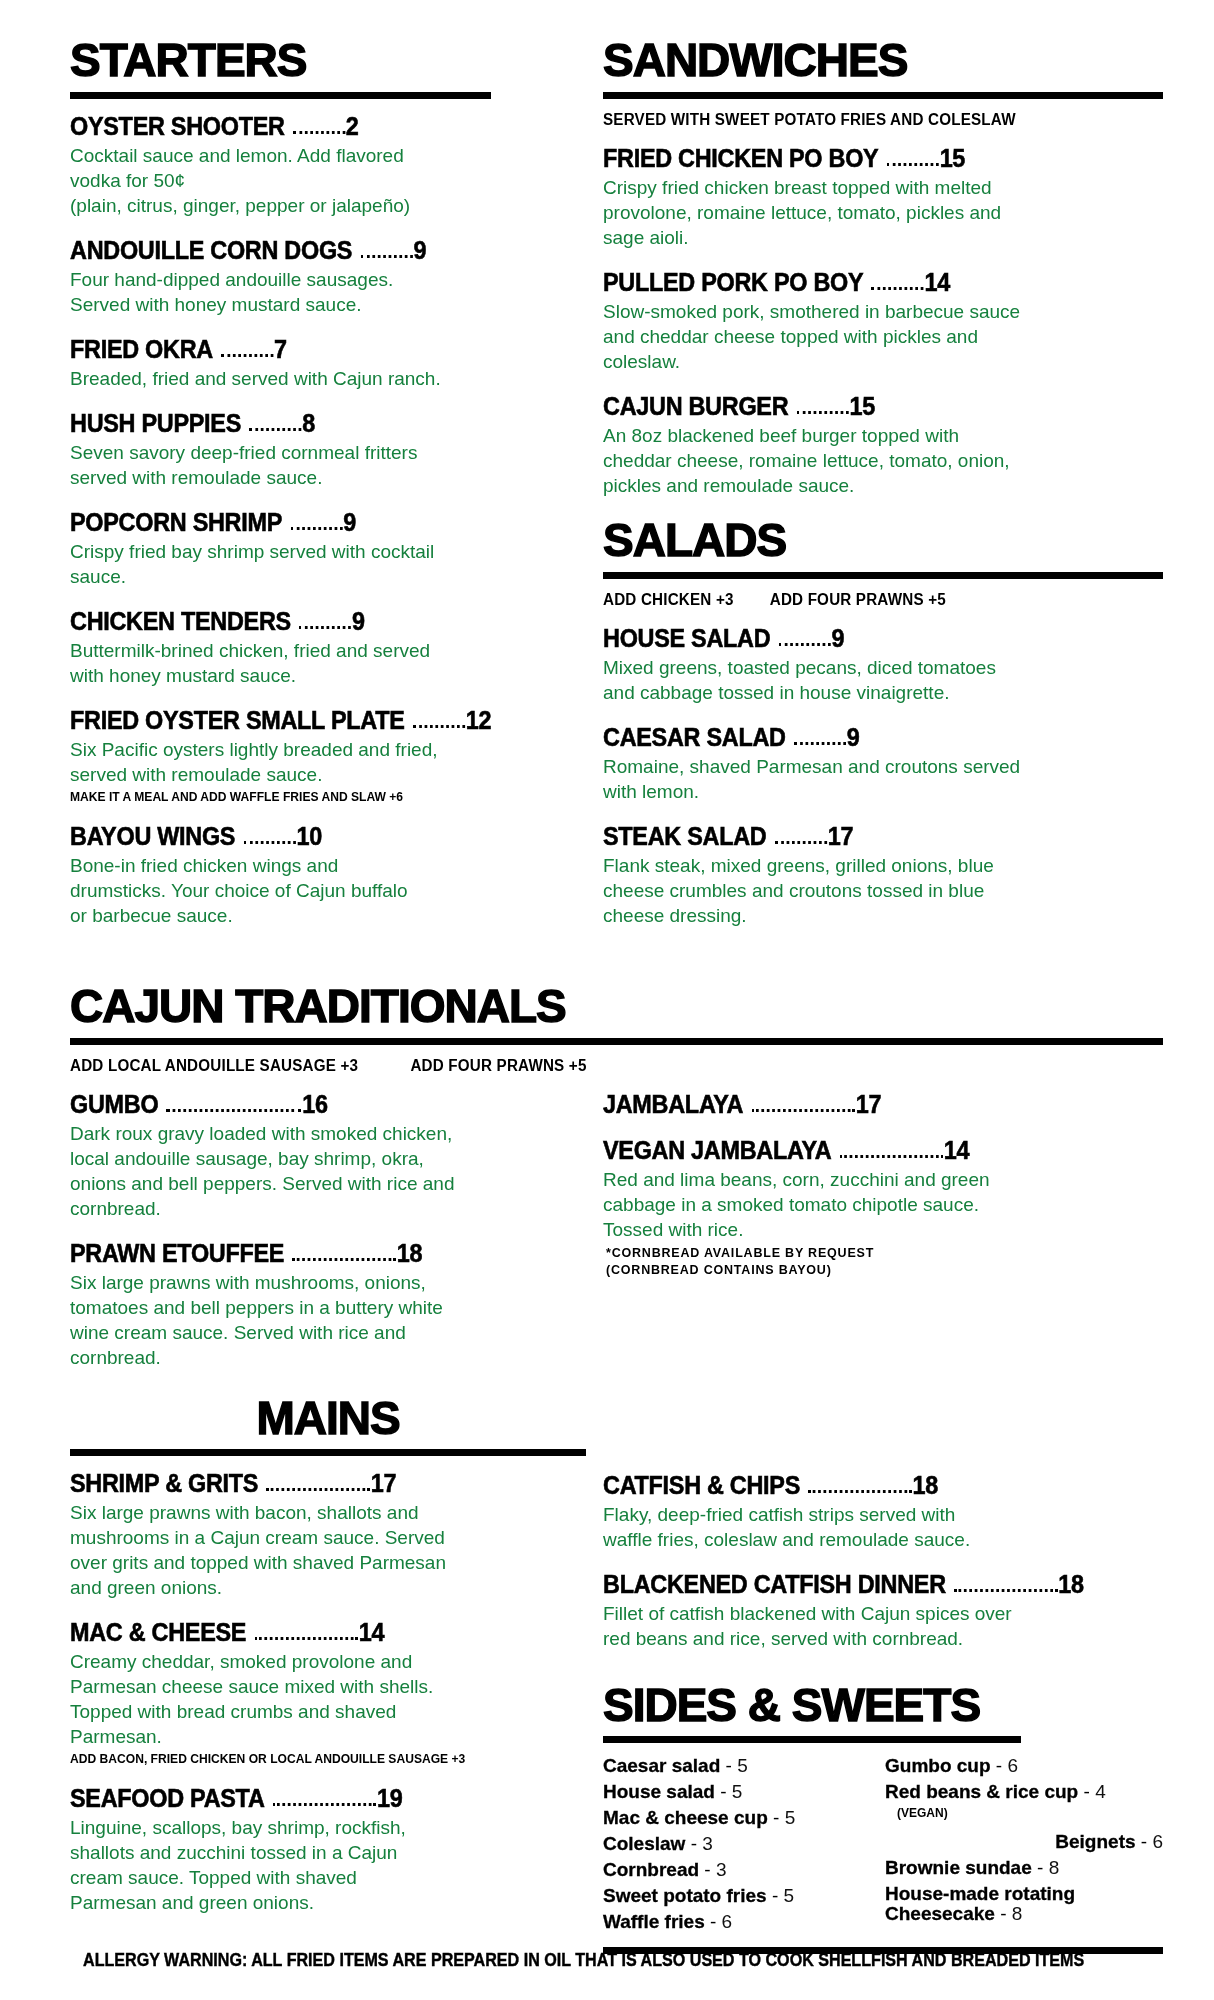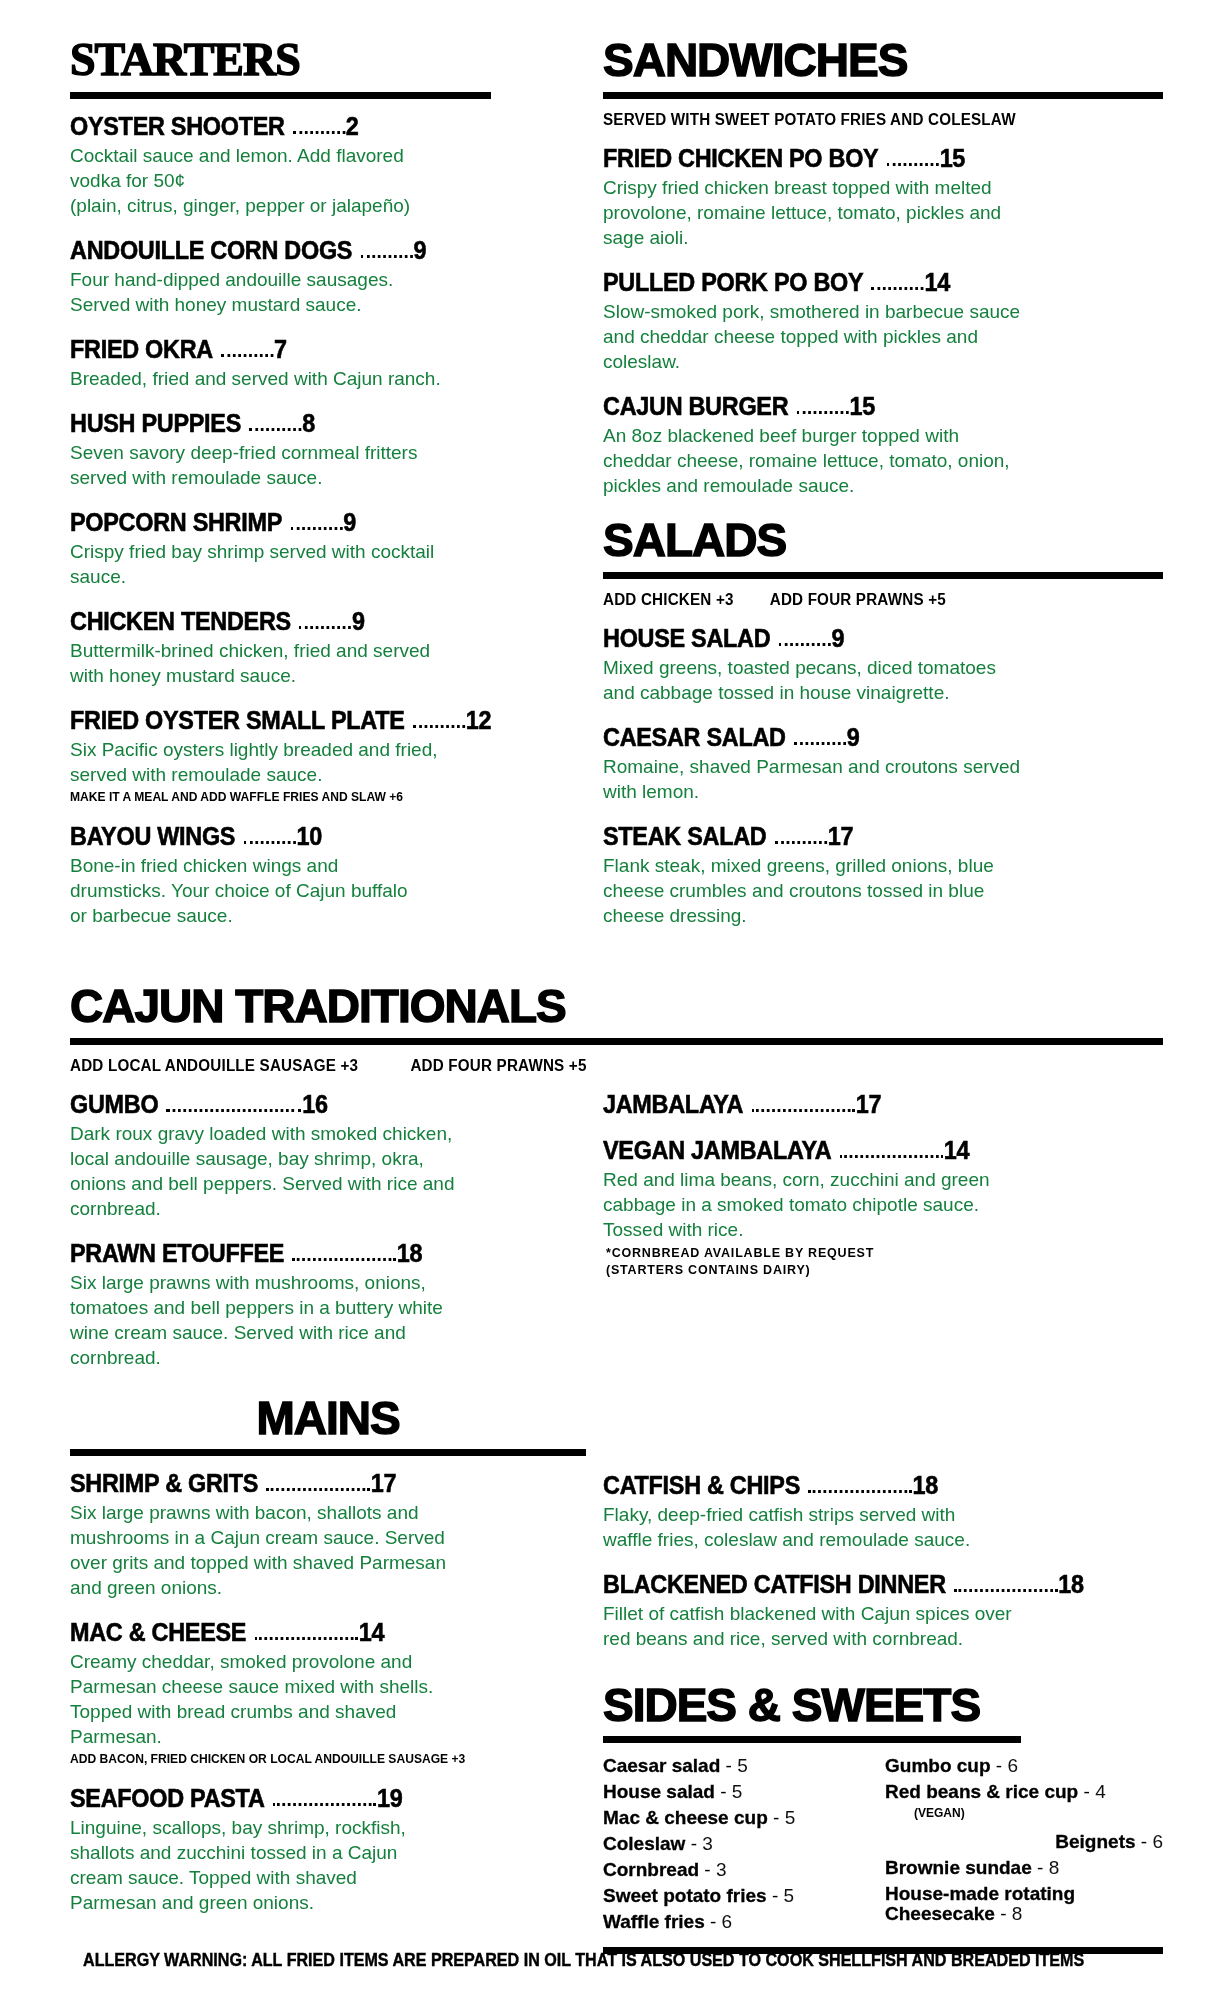--- a/index.html
+++ b/index.html
@@ -9,21 +9,21 @@
     font-family:"Liberation Sans", sans-serif; color:#111;
   }
   .page { padding:36px 51px 0 70px; }
   .cols { display:grid; grid-template-columns:435px 560px; column-gap:98px; }
 
   h2.sec {
     font-size:46px; line-height:1.06; font-weight:900; color:#000;
     -webkit-text-stroke:1.4px #000; letter-spacing:-1px; white-space:nowrap;
     padding-bottom:7px; border-bottom:7px solid #000; margin:0 0 13px 0;
   }
-  .h-starters { width:421px;font-family:Liberation Serif, serif; }
+  .h-starters { width:421px; }
   .w-full { width:100%; }
   .h-mains { width:516px;text-align:center; }
   .h-sides { width:418px; }
 
   .sub {
     display:flex; gap:38px; font-size:16px; font-weight:700; color:#000;
     letter-spacing:.2px; white-space:nowrap; margin:-1px 0 15px 0;
     transform:scaleX(.95); transform-origin:0 0;
   }
   .cajun .sub { gap:55px; }
@@ -54,21 +54,21 @@
   .salads { margin-top:8px; }
   .cajun  { margin-top:36px; }
   .row3   { margin-top:6px; }
   .mains-right { padding-top:77px; }
   .sides  { margin-top:30px; }
 
   .sides-grid { display:grid; grid-template-columns:282px 1fr; }
   .side-item { font-size:19px; line-height:20px; margin-bottom:6px; color:#111; }
   .side-name { font-weight:700; -webkit-text-stroke:.3px #000; color:#000; }
   .side-name::after { content:" - "; font-weight:400; -webkit-text-stroke:0; }
-  .side-sub { font-size:12px; font-weight:700; line-height:12px; margin:-1px 0 9px 17px; color:#000;padding-left:12px; }
+  .side-sub { font-size:12px; font-weight:700; line-height:12px; margin:-1px 0 9px 0; color:#000;padding-left:12px; }
   .gap-top { margin-top:13px;text-align:right; }
   .sides-rule { border-top:7px solid #000; margin-top:9px; width:100%; }
 
   .footer {
     position:absolute; left:83px; top:1950px; font-size:17.5px; font-weight:700;
     color:#000; white-space:nowrap; -webkit-text-stroke:.4px #000;
     transform:scaleX(.92); transform-origin:0 0;
   }
 </style>
 </head>
@@ -292,21 +292,21 @@
         <div class="item">
           <div class="item-line">
             <span class="nm">VEGAN JAMBALAYA</span>
             <span class="leader lg"></span>
             <span class="pr">14</span>
           </div>
           <p class="desc">Red and lima beans, corn, zucchini and green
 cabbage in a smoked tomato chipotle sauce.
 Tossed with rice.</p>
           <p class="note note-sp">*CORNBREAD AVAILABLE BY REQUEST
-(STARTERS CONTAINS DAIRY)</p>
+(CORNBREAD CONTAINS BAYOU)</p>
         </div>
       </div>
     </div>
   </section>
 
   <div class="cols row3">
 
     <section>
       <h2 class="sec h-mains">MAINS</h2>
 

